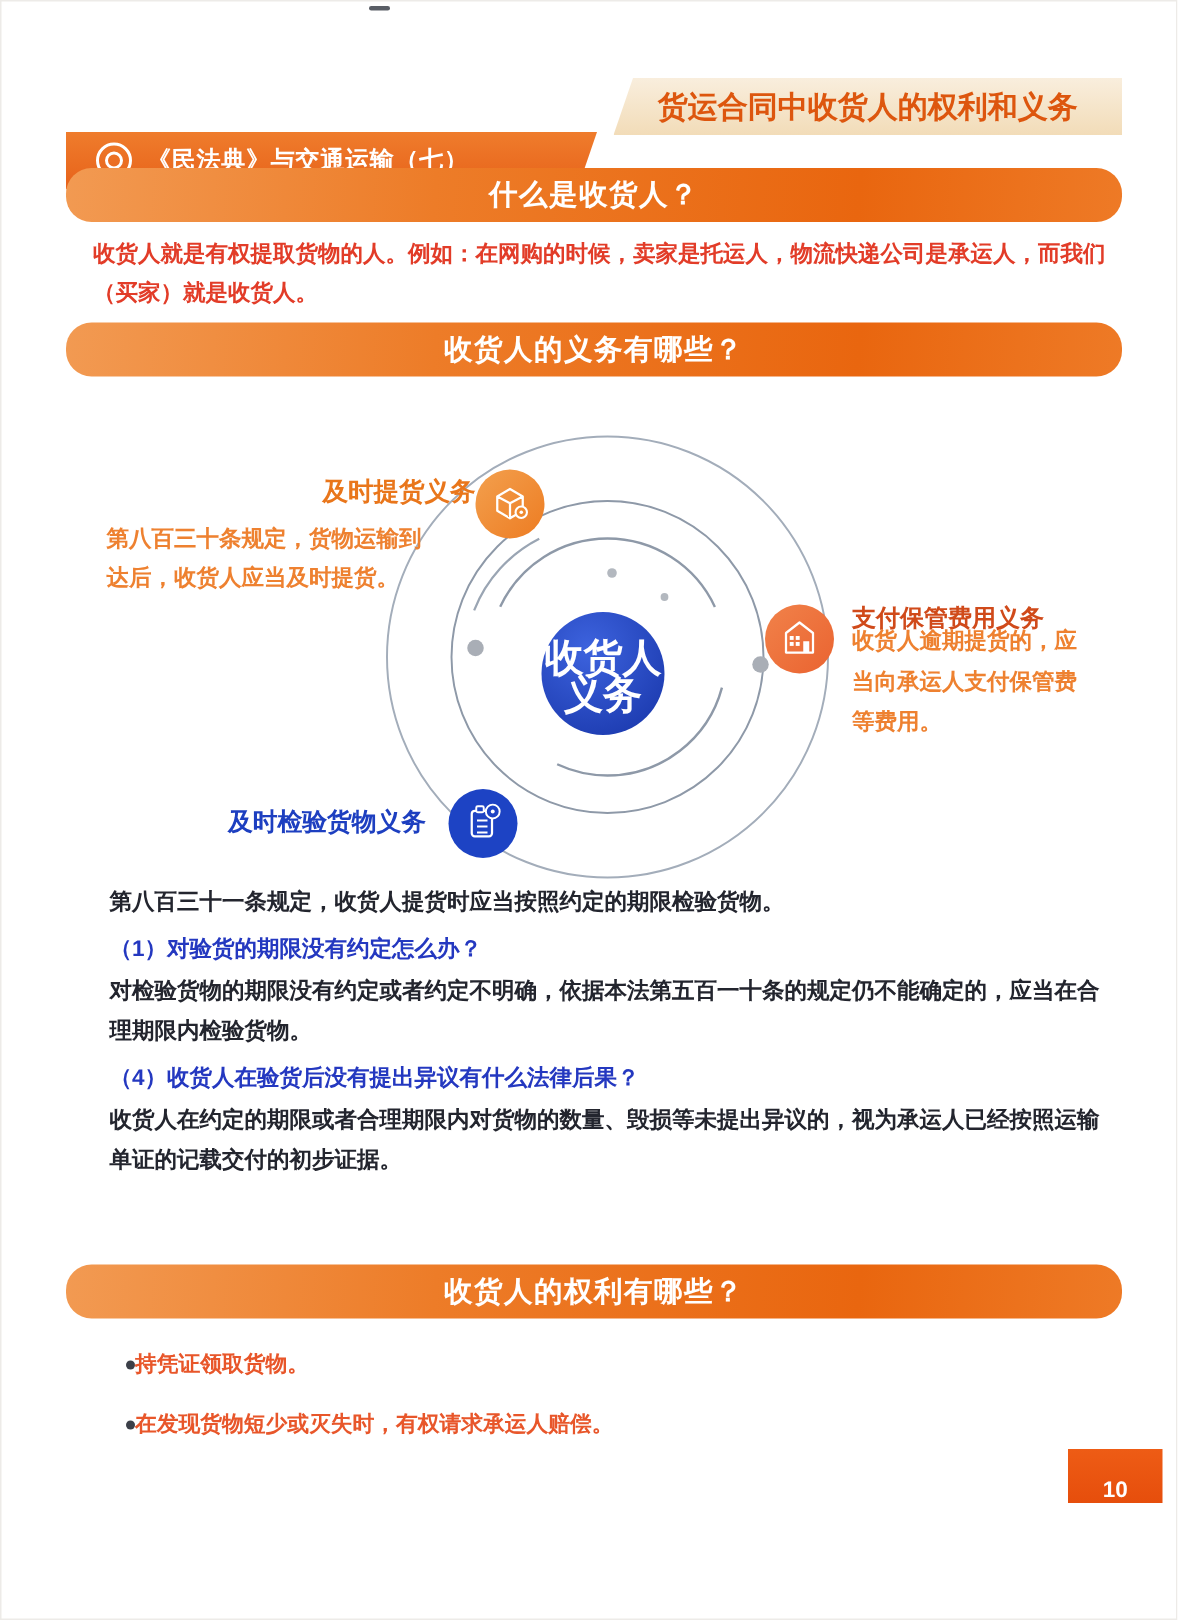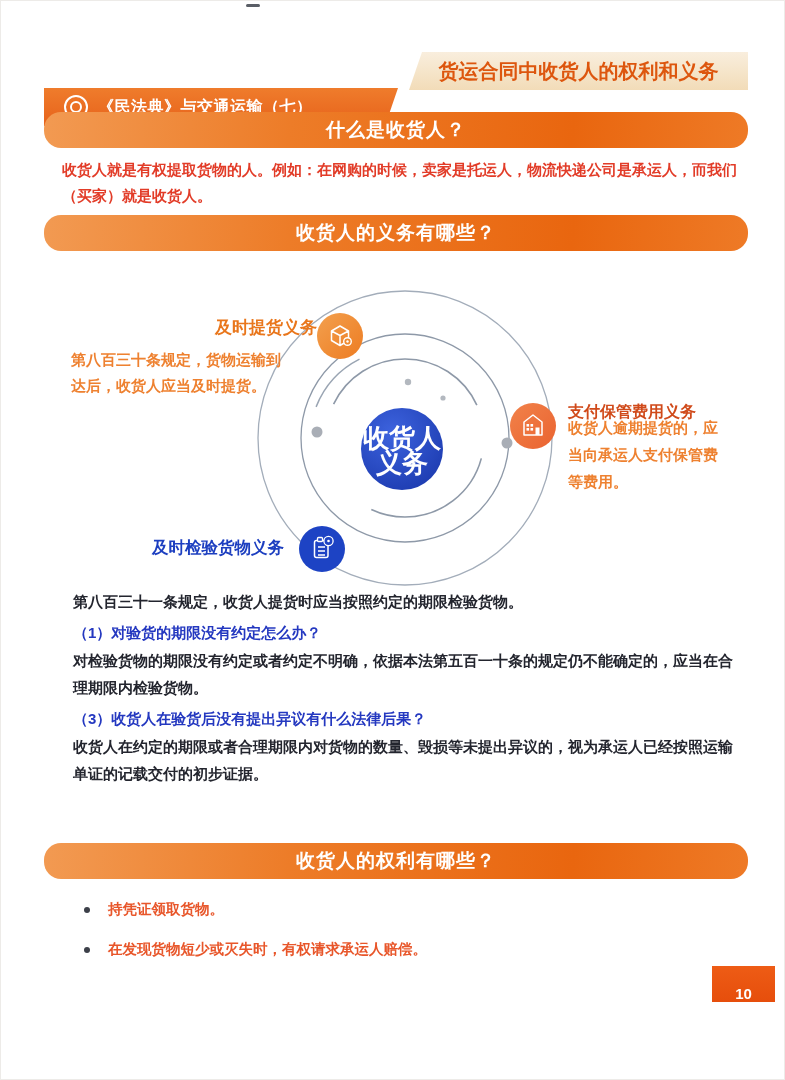--- a/index.html
+++ b/index.html
@@ -47,21 +47,21 @@
   .lbl-storage{position:absolute;left:568px;top:402px;font-size:16px;font-weight:bold;color:#d04a1a;}
   .desc-storage{position:absolute;left:568px;top:414px;width:164px;font-size:15px;font-weight:bold;color:#ee8130;line-height:27px;}
   .lbl-inspect{position:absolute;left:152px;top:537px;font-size:16.5px;font-weight:bold;color:#1d3fc0;}
 
   
   .legal{position:absolute;left:73px;top:588px;width:668px;font-size:15px;line-height:27px;color:#23252e;font-weight:bold;}
   .legal p{margin:0;}
   .legal .q{color:#2438c0;margin:4px 0 1px;}
 
   
-  .bullet-row{position:absolute;left:84px;display:flex;align-items:flex-start;gap:18px;font-family:Liberation Mono, monospace;}
+  .bullet-row{position:absolute;left:84px;display:flex;align-items:flex-start;}
   #bullet-0{top:901px;} #bullet-1{top:941px;}
   .bullet-dot{width:6px;height:6px;border-radius:50%;background:#3c4049;margin-top:6px;flex:0 0 auto;}
   .bullet-text{font-size:14.5px;font-weight:bold;color:#e8562a;line-height:19px;}
 
   .page-badge{
     position:absolute;left:712px;top:966px;width:63px;height:36px;
     background:linear-gradient(180deg,#ee5c15,#e64e0c);
     display:flex;align-items:flex-end;justify-content:center;
     color:#fff;font-weight:bold;font-size:15px;
   }
@@ -153,21 +153,21 @@
   <div class="lbl-pickup">及时提货义务</div>
   <div class="desc-pickup">第八百三十条规定，货物运输到达后，收货人应当及时提货。</div>
   <div class="lbl-storage">支付保管费用义务</div>
   <div class="desc-storage">收货人逾期提货的，应当向承运人支付保管费等费用。</div>
   <div class="lbl-inspect">及时检验货物义务</div>
 
   <div class="legal">
     <p>第八百三十一条规定，收货人提货时应当按照约定的期限检验货物。</p>
     <p class="q">（1）对验货的期限没有约定怎么办？</p>
     <p>对检验货物的期限没有约定或者约定不明确，依据本法第五百一十条的规定仍不能确定的，应当在合理期限内检验货物。</p>
-    <p class="q">（3）收货人在验货后没有提出异议有什么法律后果？</p>
+    <p class="q">（4）收货人在验货后没有提出异议有什么法律后果？</p>
     <p>收货人在约定的期限或者合理期限内对货物的数量、毁损等未提出异议的，视为承运人已经按照运输单证的记载交付的初步证据。</p>
   </div>
 
   <div class="banner" id="banner-rights">
     <span>收货人的权利有哪些？</span>
   </div>
 
   <div class="bullet-row" id="bullet-0">
     <span class="bullet-dot"></span>
     <span class="bullet-text">持凭证领取货物。</span>

